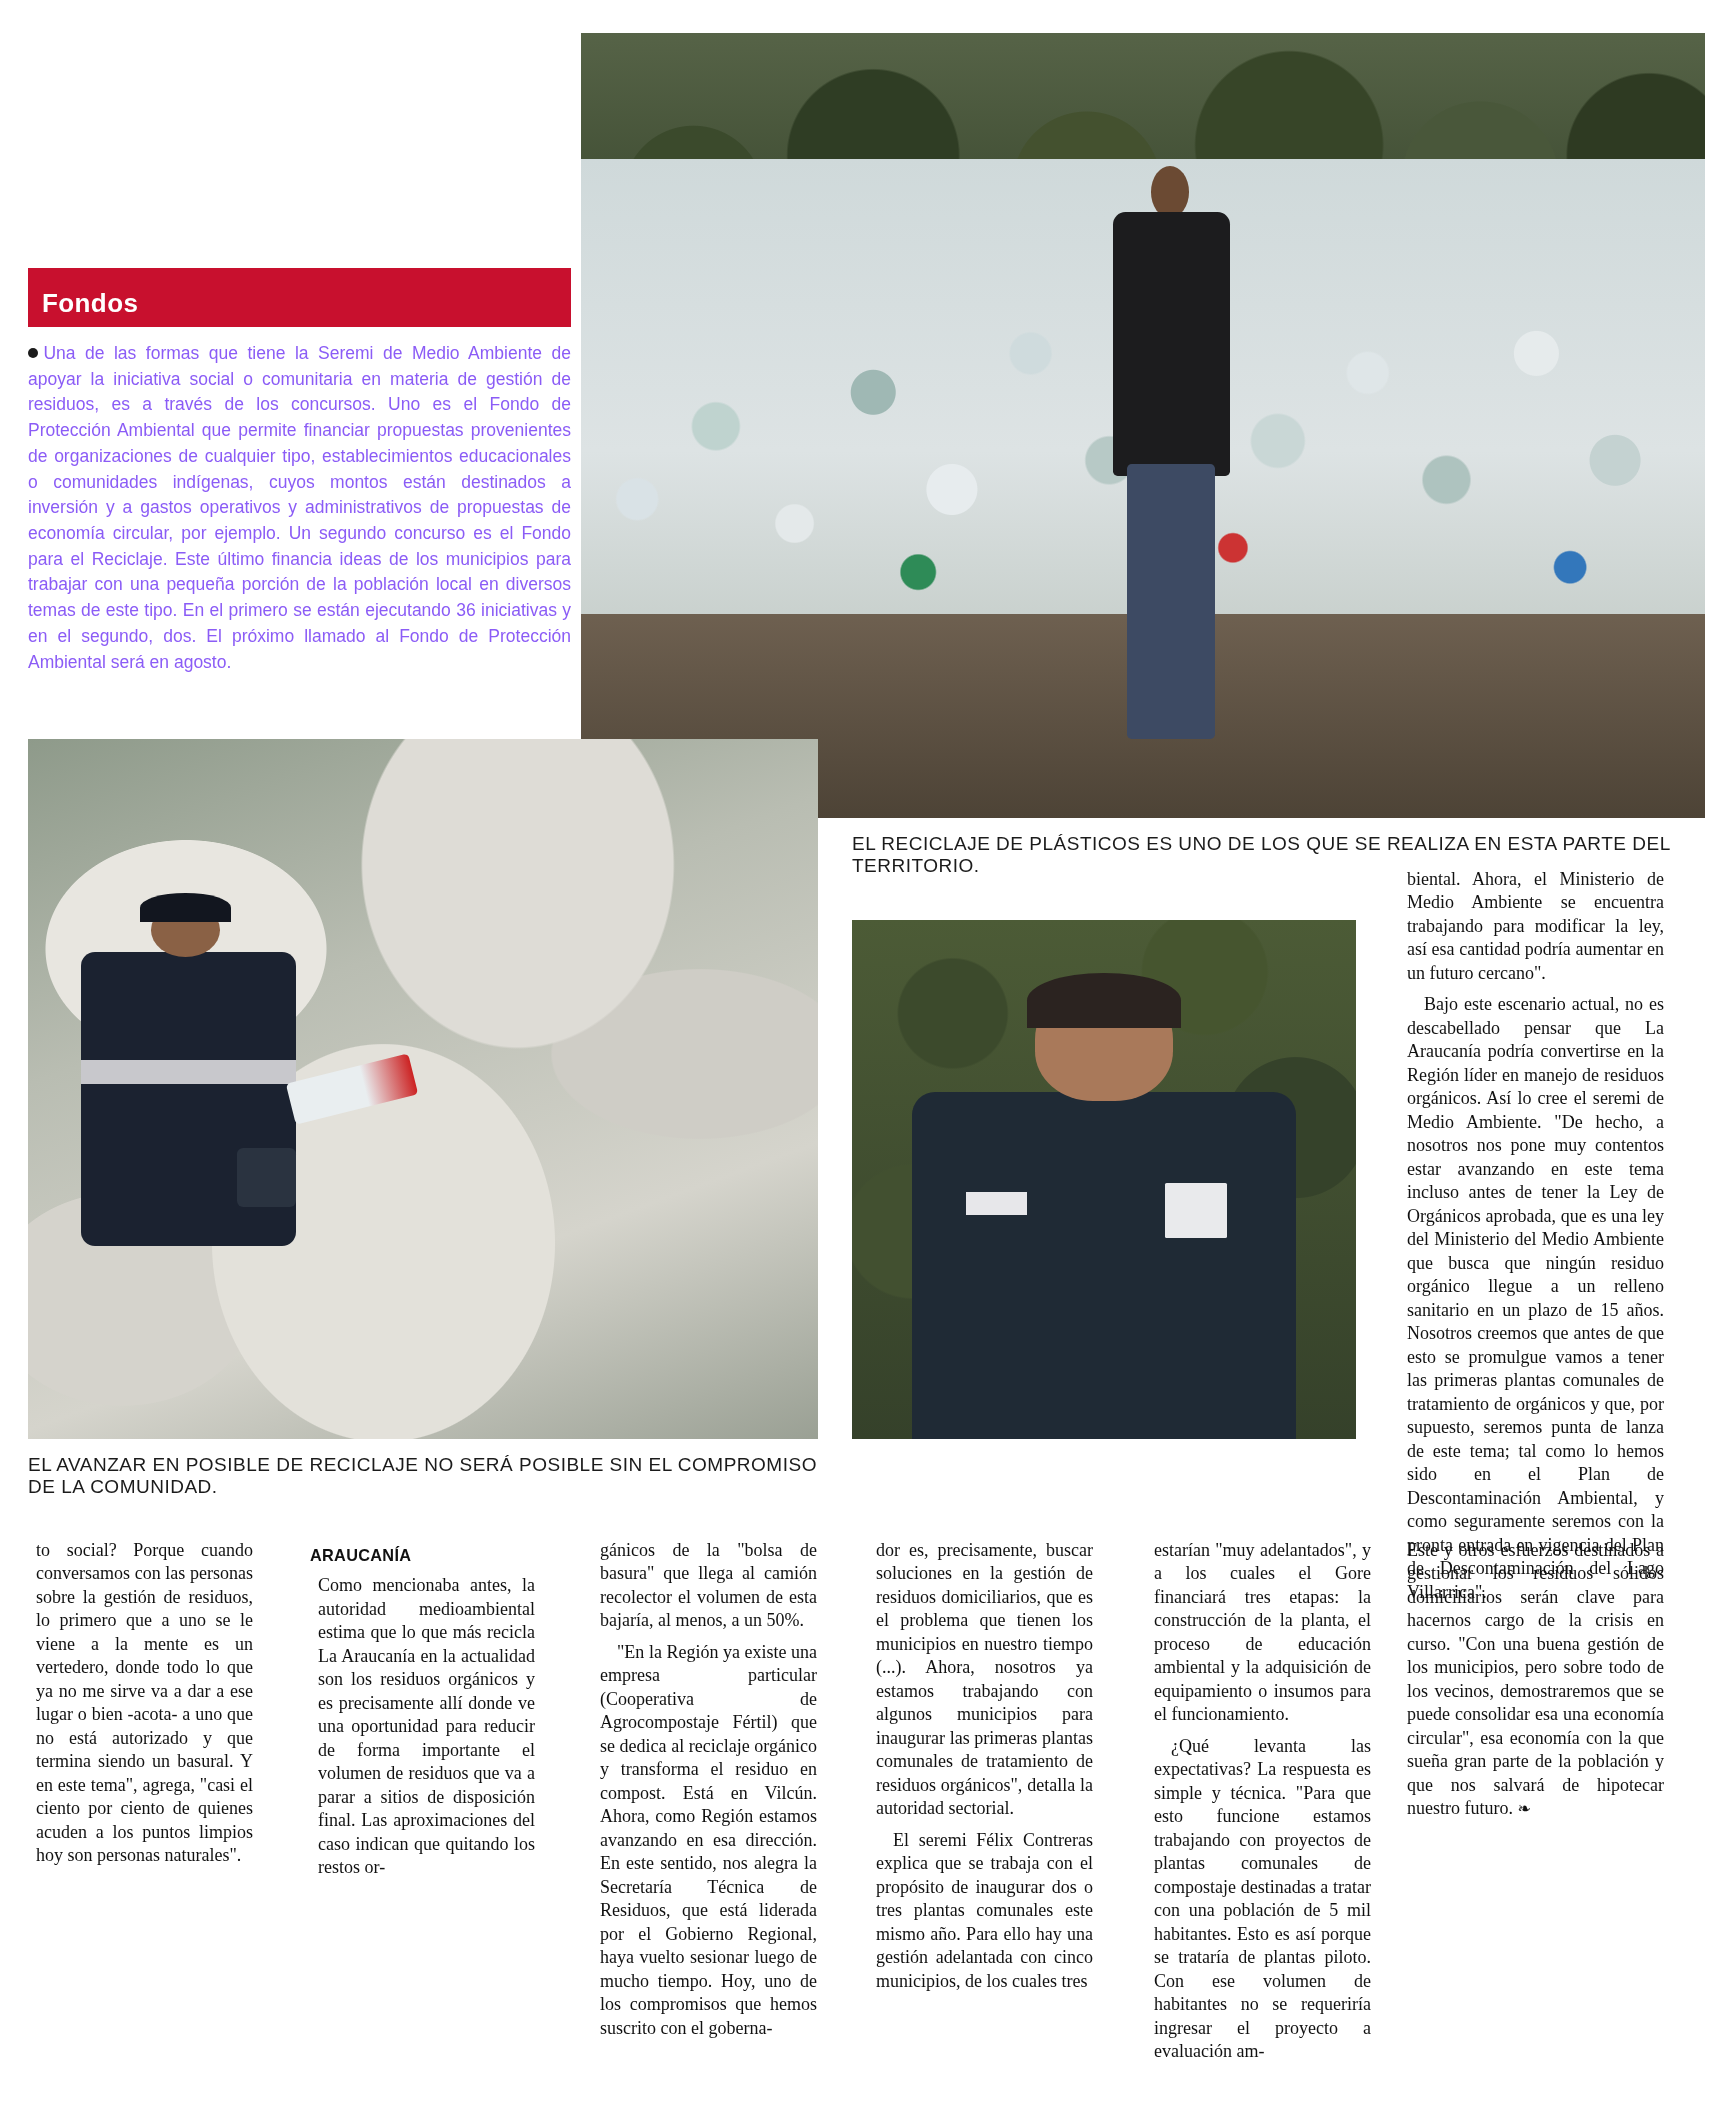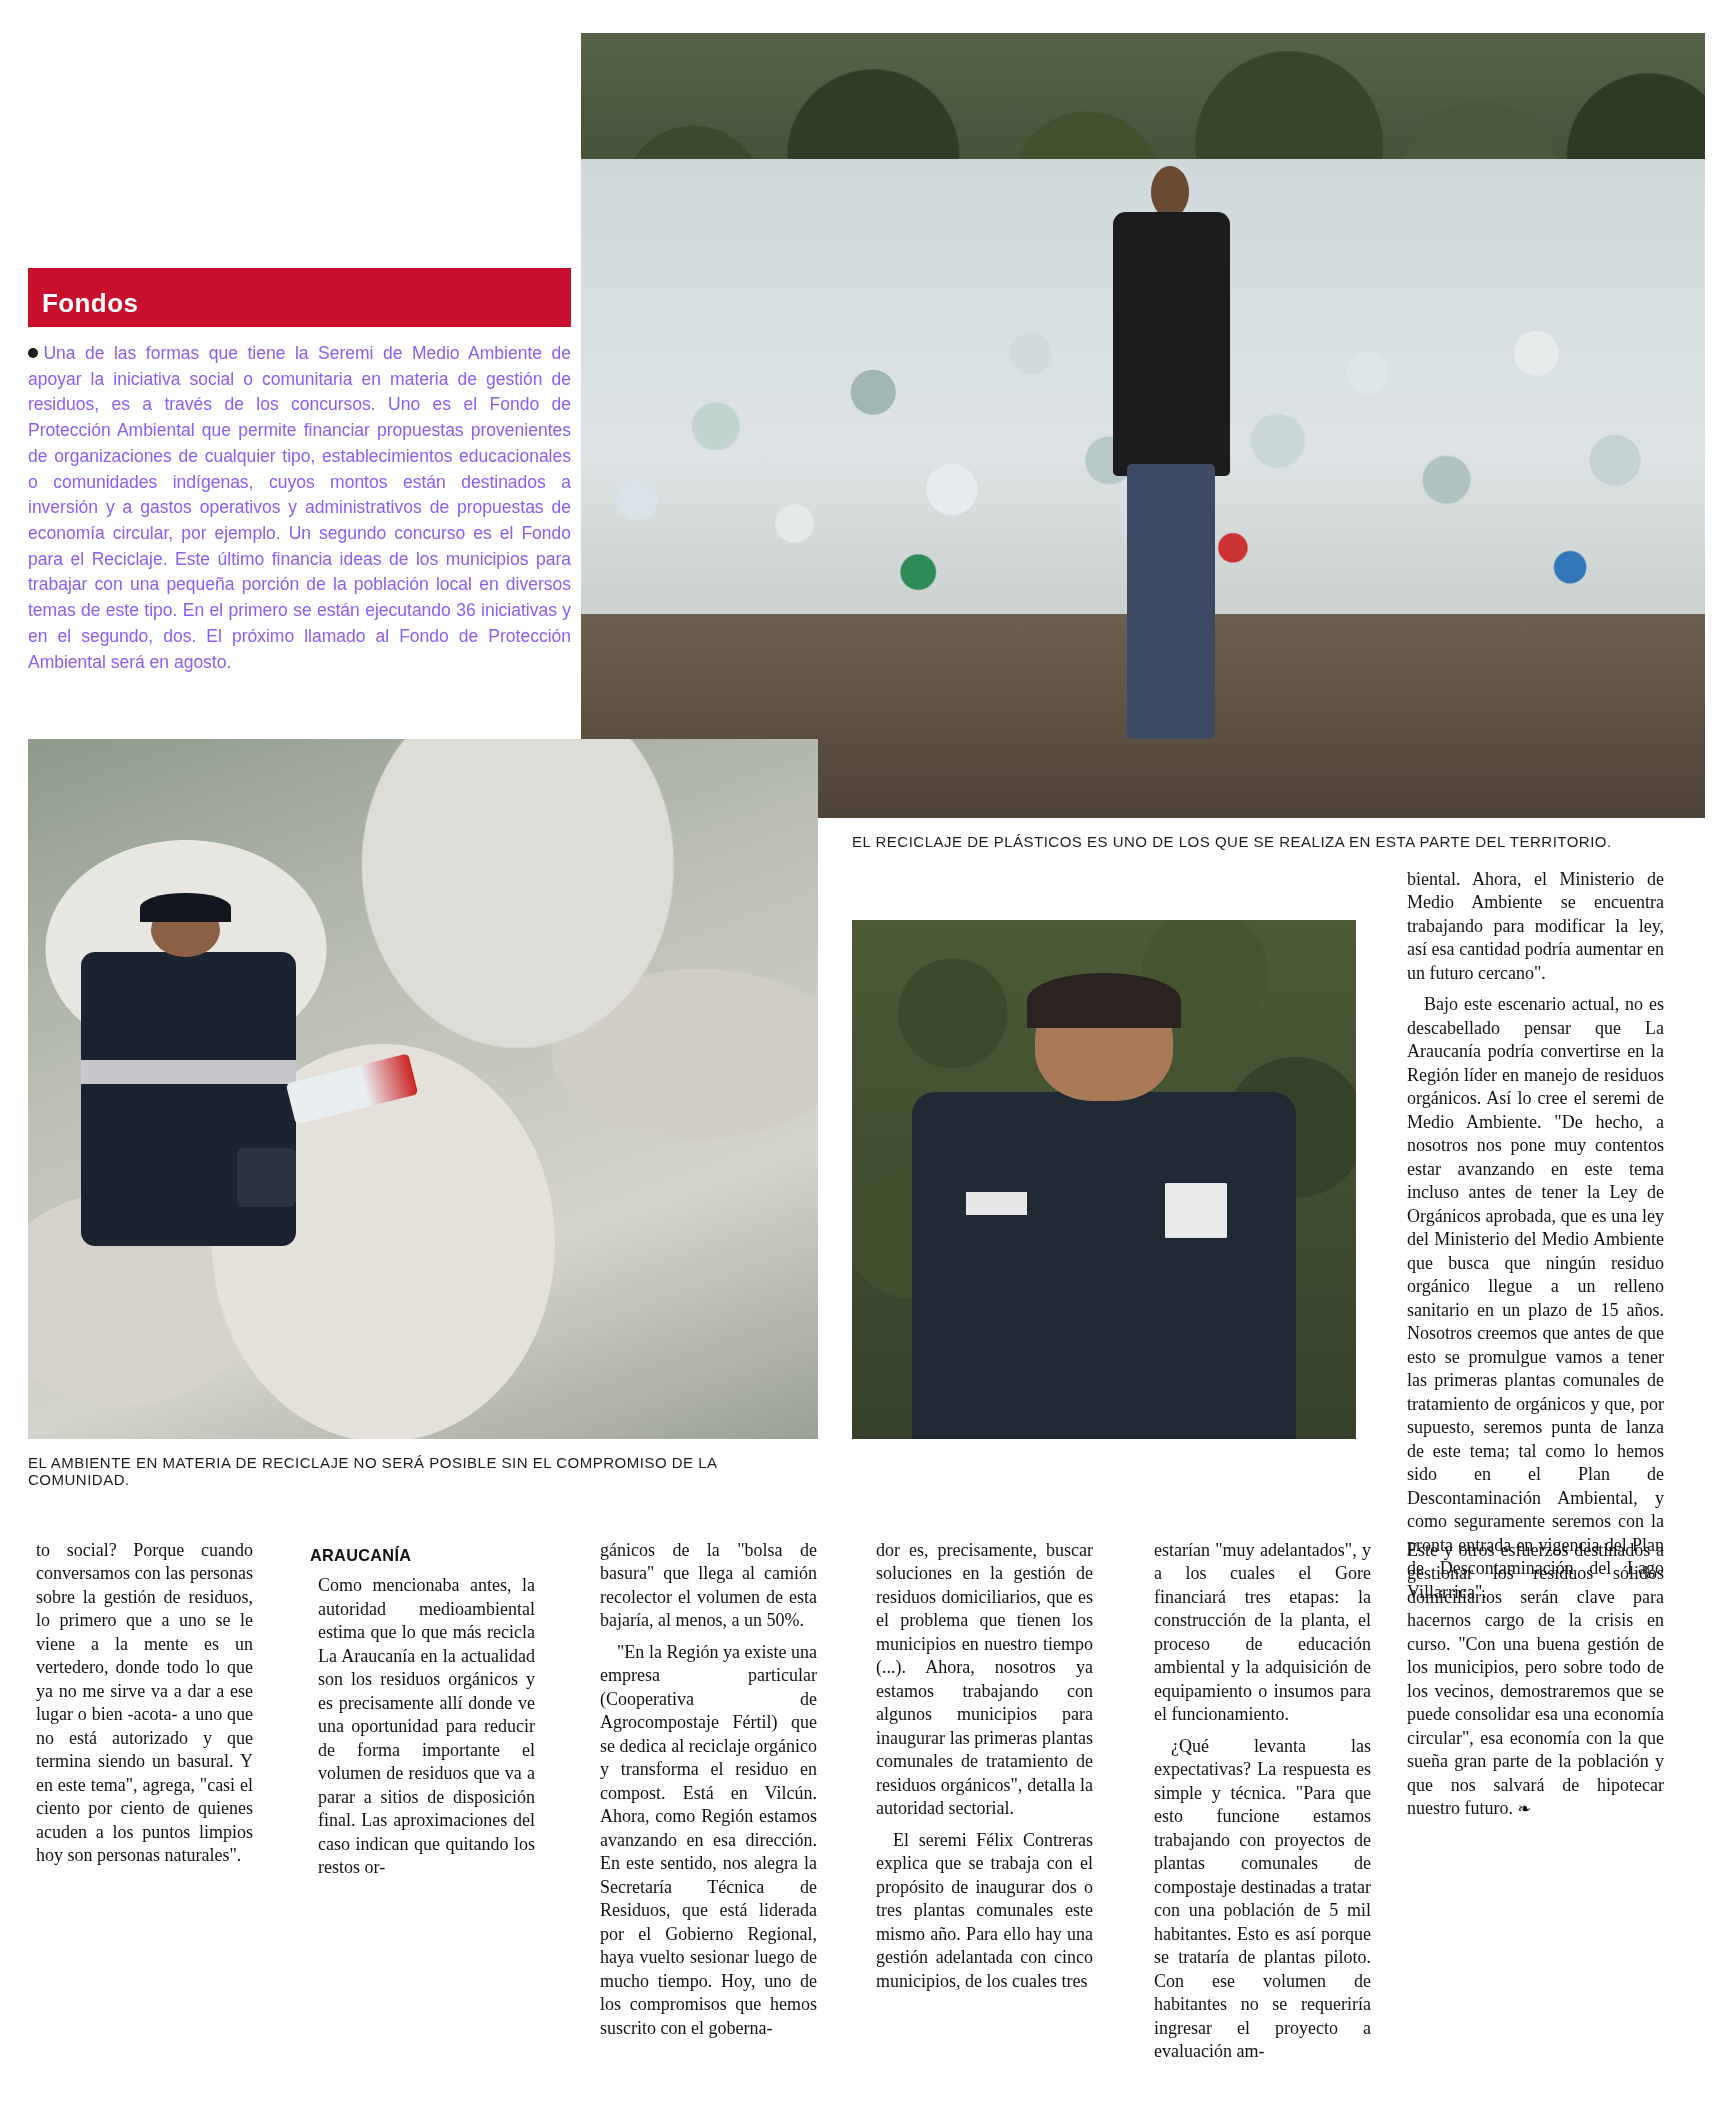--- a/index.html
+++ b/index.html
@@ -80,21 +80,21 @@
   #photo-portrait {
     left: 852px;
     top: 920px;
     width: 504px;
     height: 519px;
   }
 
   .caption {
     position: absolute;
     font-family: "Liberation Sans", sans-serif;
-    font-size: 15px;
+    font-size: 19px;
     letter-spacing: 0.5px;
     color: #1b1b1b;
   }
   #cap-plastics { left: 852px; top: 833px; width: 854px; }
   #cap-worker   { left: 28px;  top: 1454px; width: 792px; }
   #cap-portrait { left: 852px; top: 1454px; width: 512px; }
 
   
   .col {
     position: absolute;
@@ -252,21 +252,21 @@
     <div class="bags"></div>
     <div class="worker">
       <div class="w-body"></div>
       <div class="w-stripe"></div>
       <div class="w-head"></div>
       <div class="w-cap"></div>
       <div class="w-glove"></div>
     </div>
     <div class="bottle"></div>
   </div>
-  <div class="caption" id="cap-worker">EL AMBIENTE EN MATERIA DE RECICLAJE NO SERÁ POSIBLE SIN EL COMPROMISO DE LA COMUNIDAD.</div>
+  <div class="caption" id="cap-worker">EL AVANZAR EN POSIBLE DE RECICLAJE NO SERÁ POSIBLE SIN EL COMPROMISO DE LA COMUNIDAD.</div>
 
   <div class="photo" id="photo-portrait">
     <div class="portrait-bg"></div>
     <div class="portrait-person">
       <div class="p-shirt"></div>
       <div class="p-body"></div>
       <div class="p-head"></div>
       <div class="p-hair"></div>
       <div class="p-logo"></div>
       <div class="p-badge"></div>

